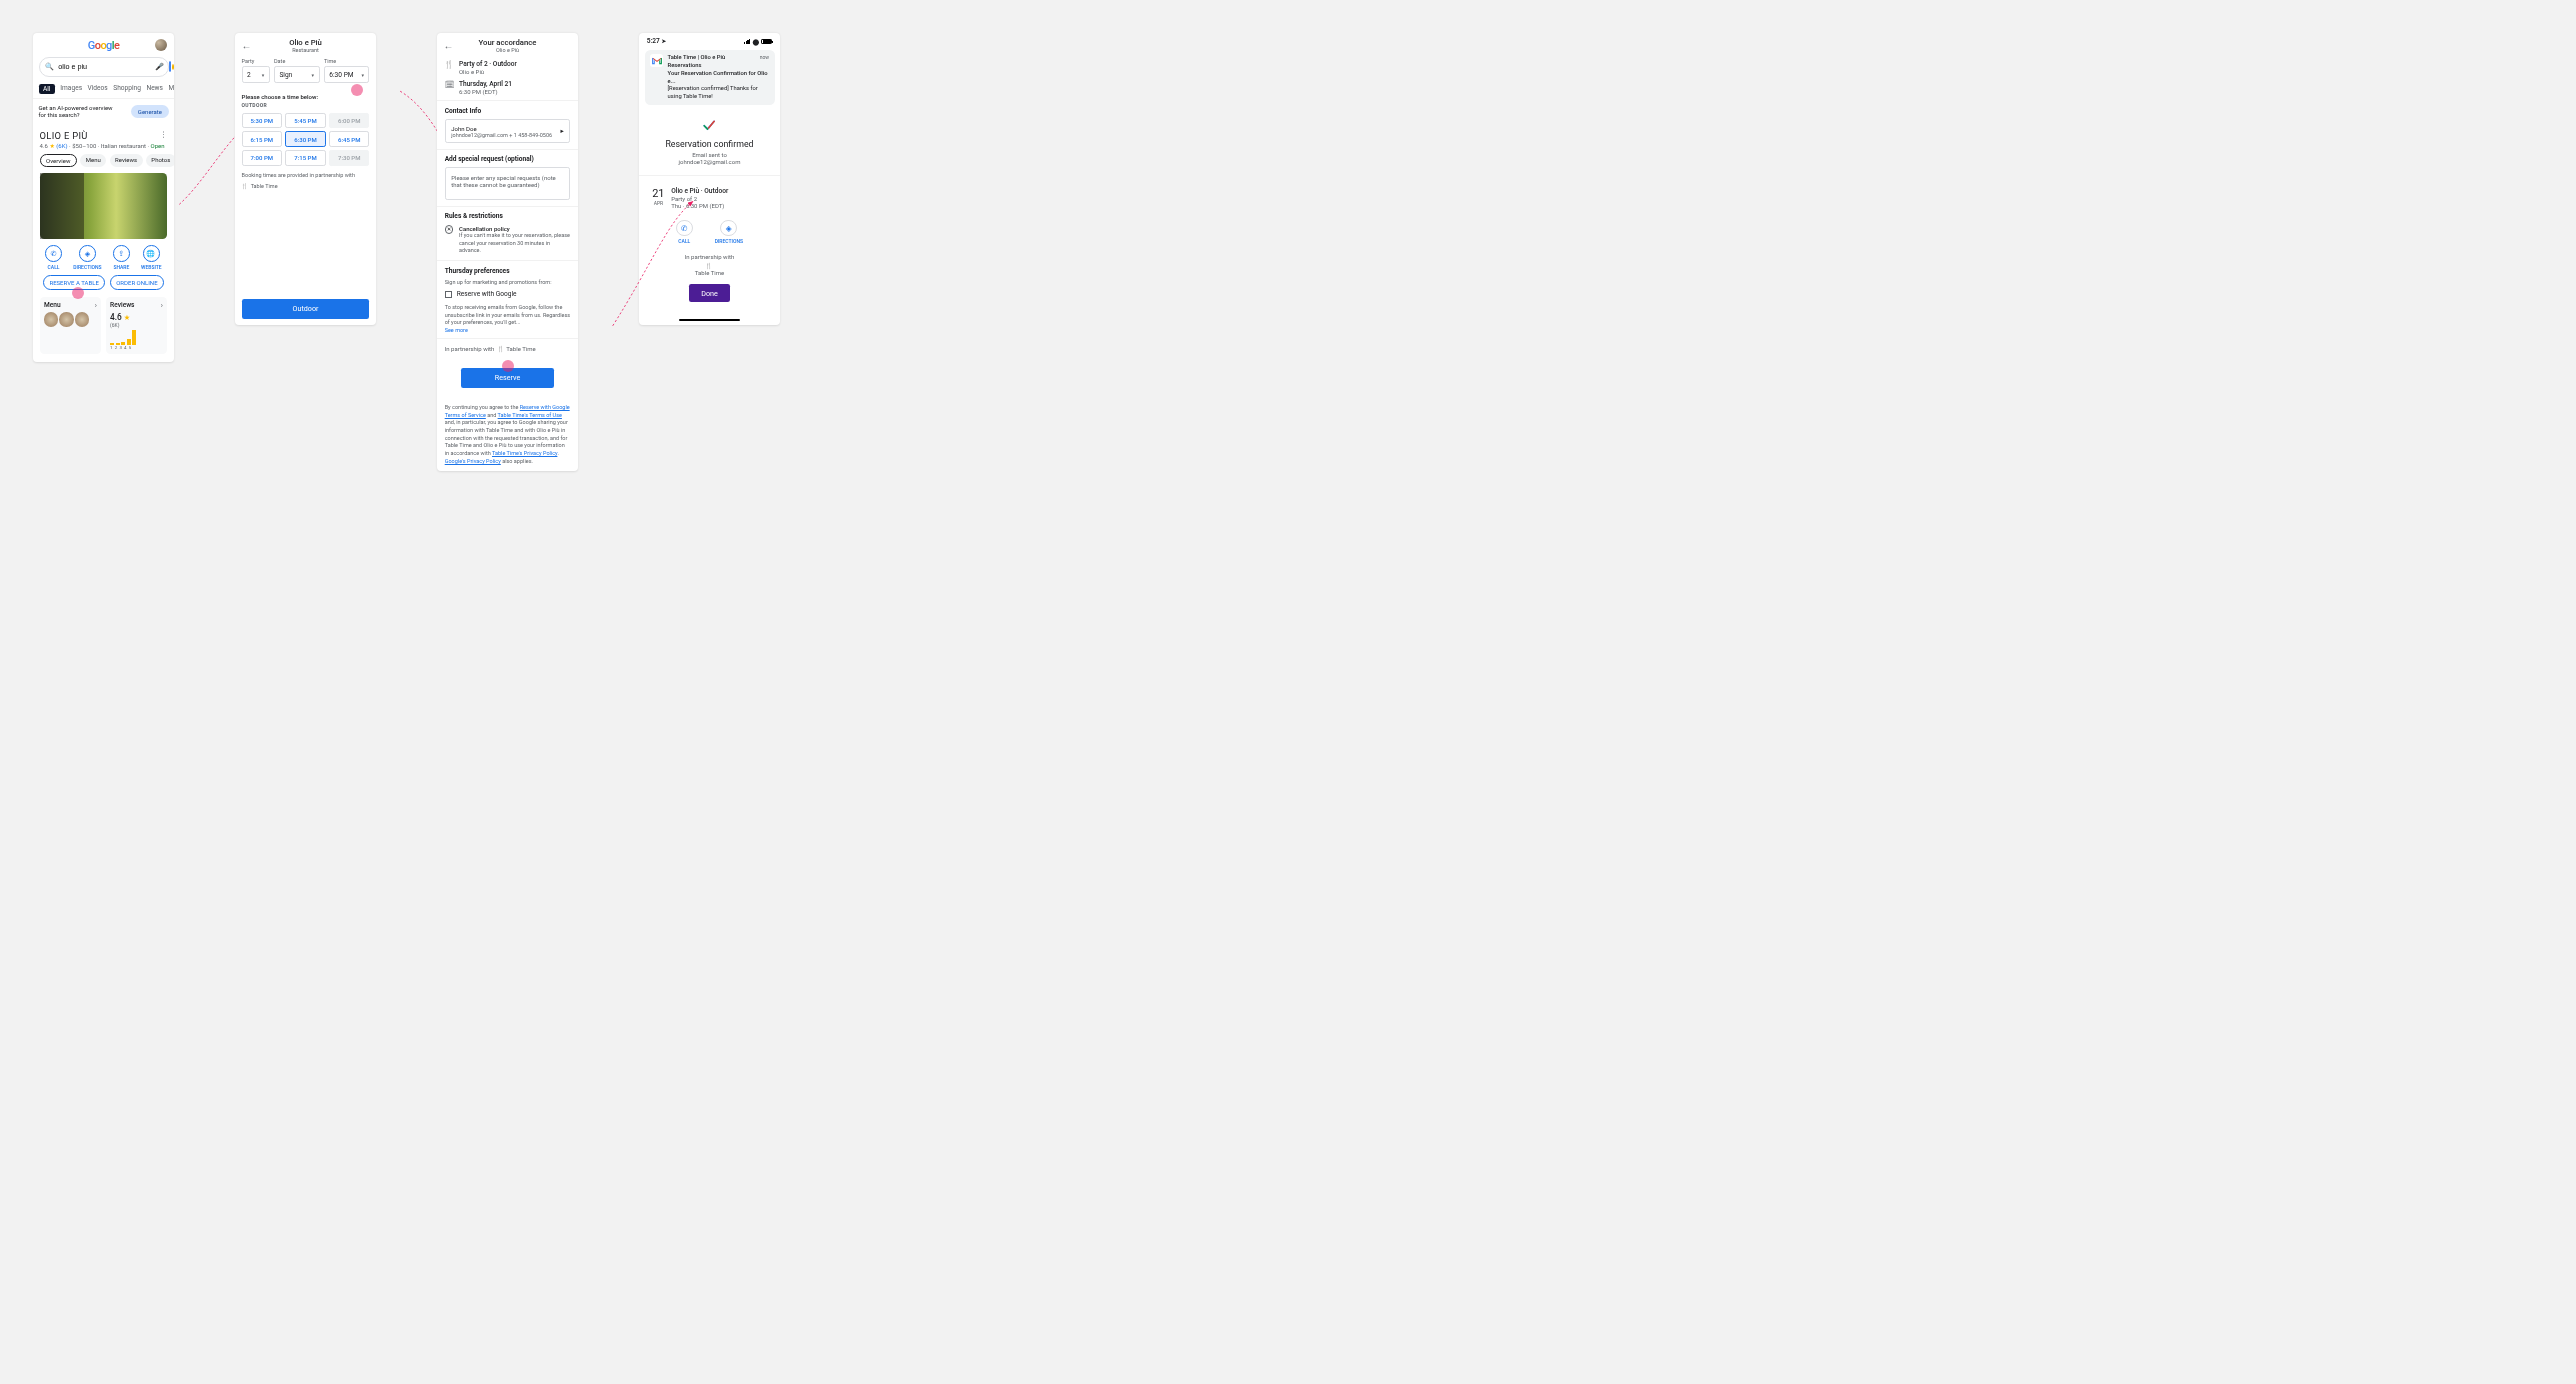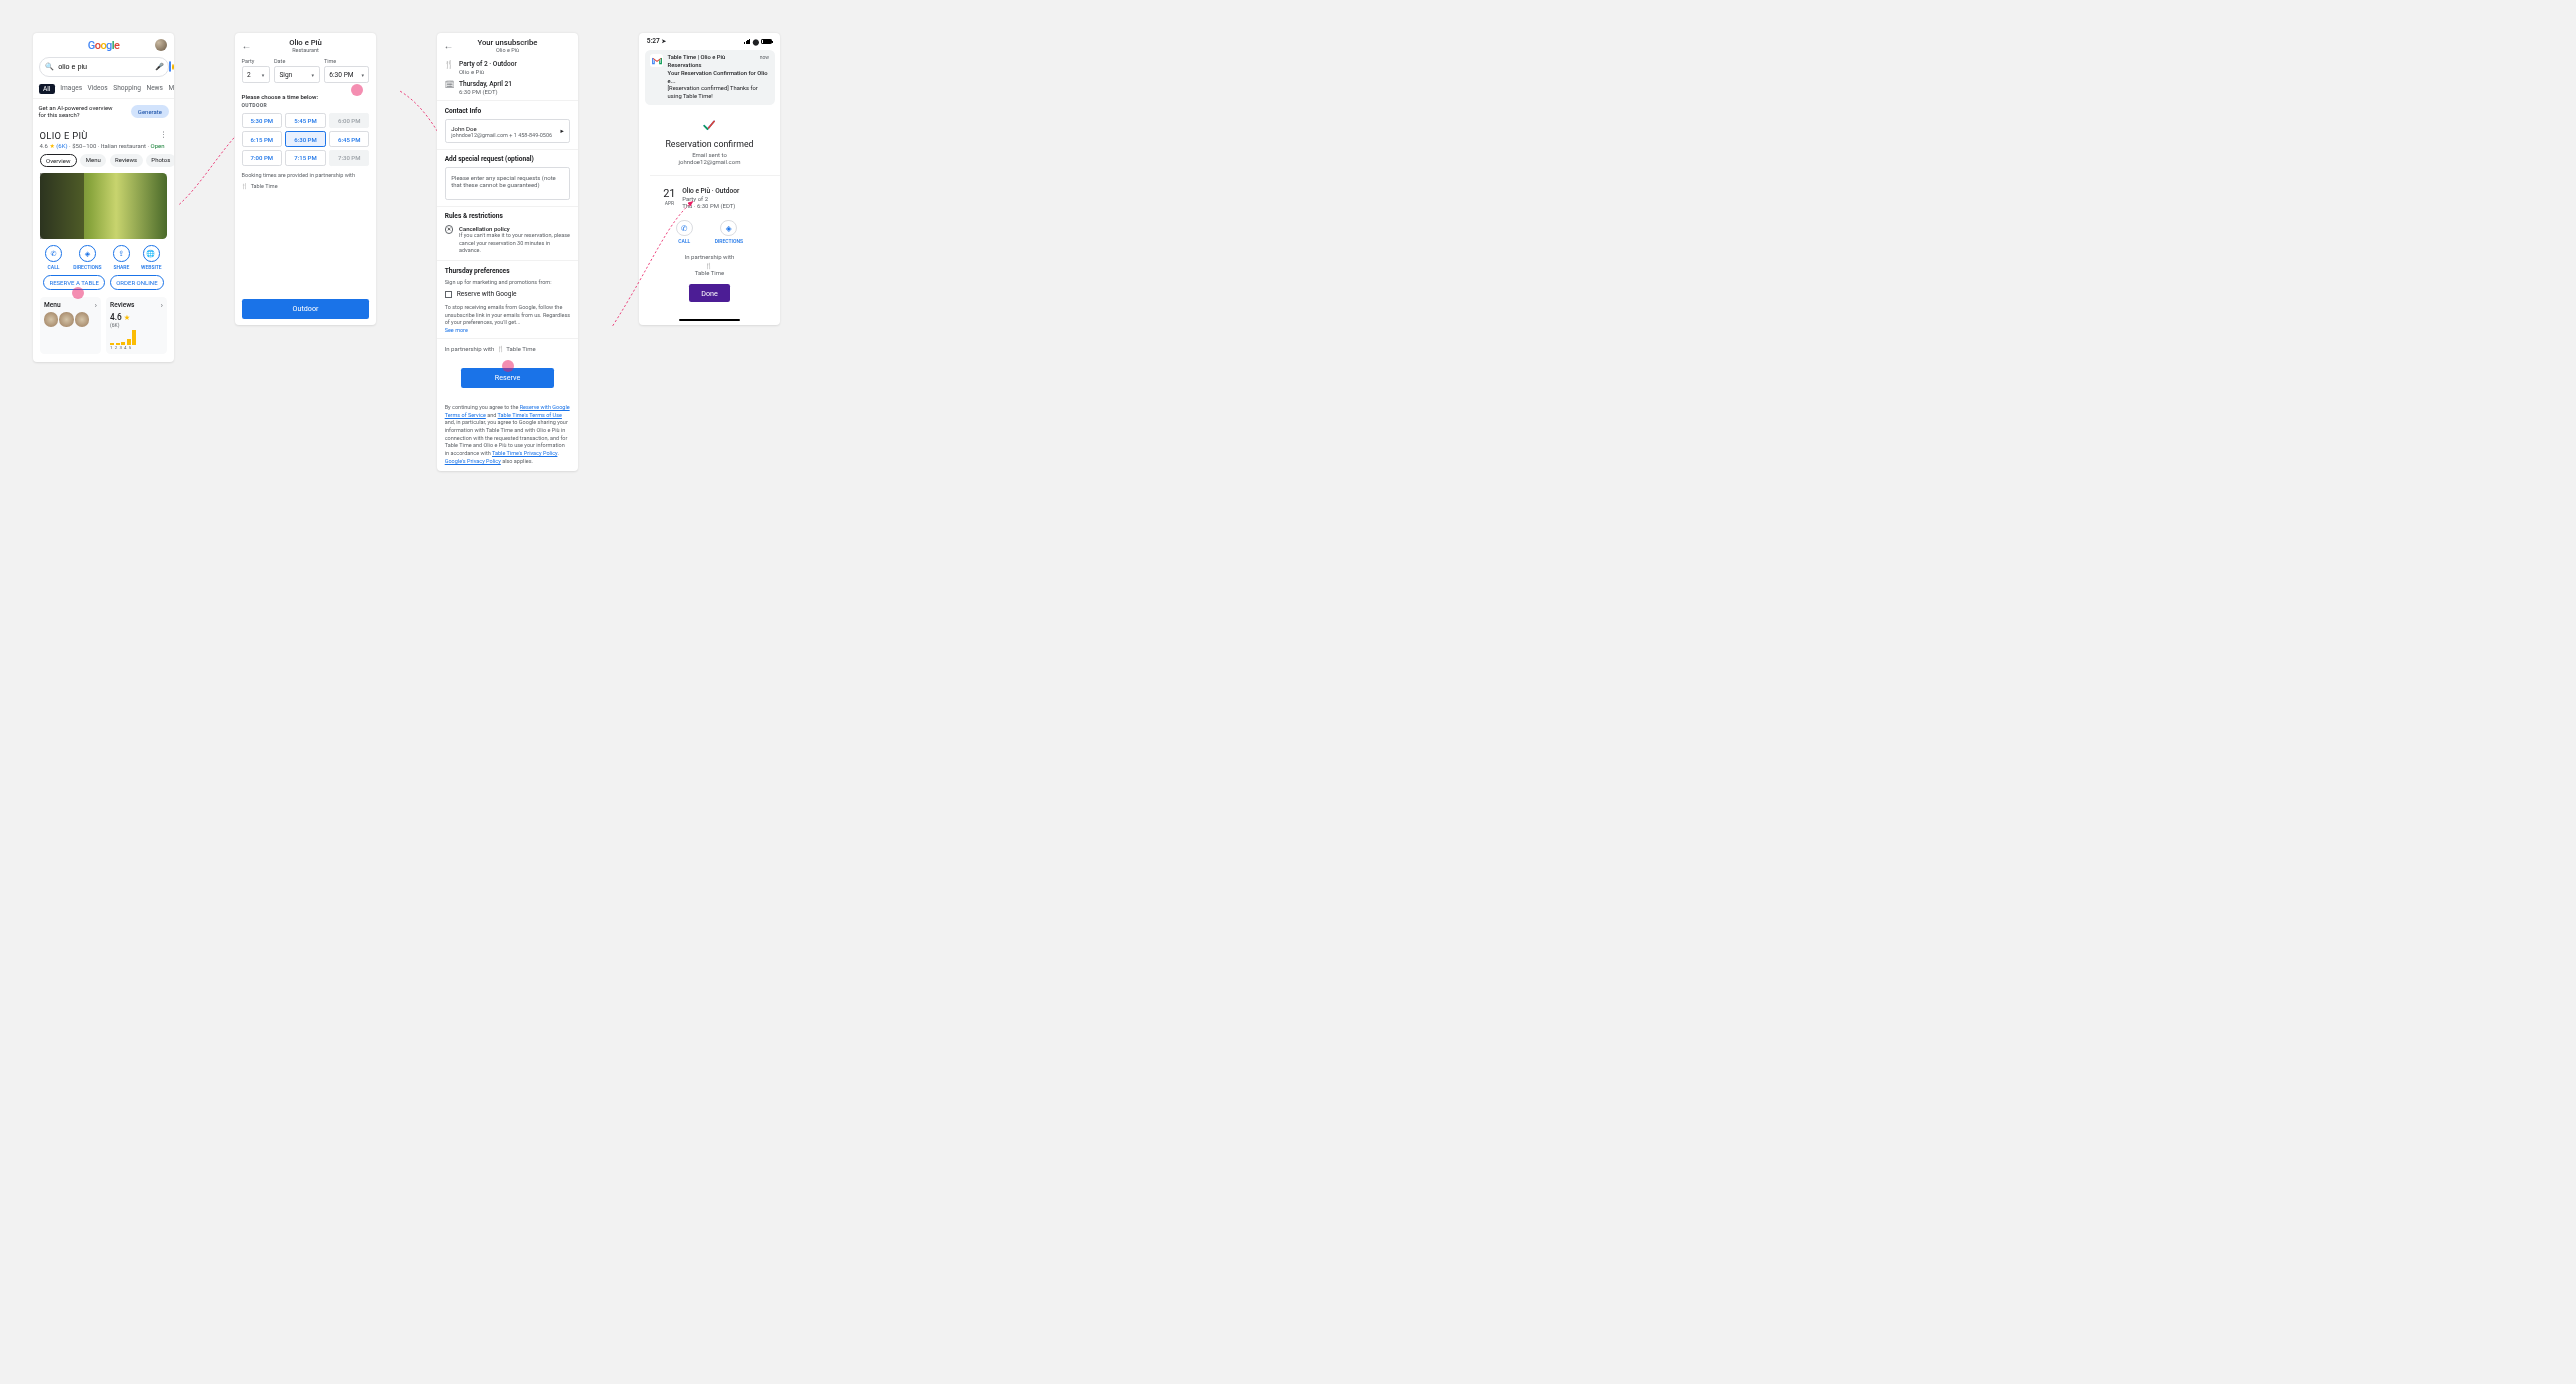--- a/index.html
+++ b/index.html
@@ -122,21 +122,21 @@
   .bat::before{content:'';position:absolute;left:0.6px;top:0.6px;bottom:0.6px;width:7.7px;background:#000;}
   .notif { margin:2.2px 5.5px; background:#f1f3f4; border-radius:5.5px; padding:4.4px 5.5px; display:flex; gap:4.4px;}
   .gmail-ico { width:13.2px; height:13.2px; background:#fff; border-radius:3.3px; display:flex; align-items:center; justify-content:center; flex-shrink:0;}
   .notif-body { font-size:5.8px; line-height:1.35; flex:1;}
   .notif-title { font-weight:500;}
   .notif-time { font-size:5px; color:#5f6368;}
   .check-badge { margin:11px auto 5.5px; width:16.6px; height:16.6px; display:flex; align-items:center; justify-content:center;}
   .center-col { text-align:center; padding:0 11px;}
   .conf-title { font-size:8.8px; font-weight:400; margin-bottom:2.2px;}
   .conf-sub { font-size:6px; color:#5f6368;}
-  .date-block { display:flex; gap:6.6px; padding:11px 13.2px 5.5px; border-top:0.6px solid #f1f1f1; margin-top:10px; text-align:left;margin-left:11px;}
+  .date-block { display:flex; gap:6.6px; padding:11px 13.2px 5.5px; border-top:0.6px solid #f1f1f1; margin-top:10px; text-align:left;}
   .date-num { font-size:11px; font-weight:400;}
   .date-mon { font-size:5px; color:#5f6368; text-align:center;}
   .cta-row { display:flex; justify-content:center; gap:22px; margin-top:5.5px;}
   .cta { text-align:center;}
   .cta .circ2 { width:16.6px; height:16.6px; border:0.6px solid #dadce0; border-radius:50%; display:flex; align-items:center; justify-content:center; color:#1a73e8; font-size:7.7px; margin:0 auto 2.2px;}
   .cta .lbl2 { font-size:5px; color:#1a73e8; font-weight:500;}
   .done-btn { background:#4c1d95; color:#fff; padding:4.4px 12px; border-radius:2.2px; font-size:7.2px; display:inline-block; margin-top:7.7px;}
   .home-bar { width:61px; height:2.2px; background:#000; border-radius:1.1px; margin:16.6px auto 4.4px;}
   .hotspot { position:absolute; width:12px; height:12px; border-radius:50%; background:rgba(233,30,99,.5);}
 
@@ -316,21 +316,21 @@
   <div class="partner" style="padding-top:0;"><span class="partner-logo">🍴</span><span>Table Time</span></div>
   <div class="spacer"></div>
   <div class="btn-primary">Outdoor</div>
   <div class="hotspot" style="right:12.7px; top:51px;"></div>
 </div>
 
 <div class="phone tall" style="position:relative;">
   <div class="hdr">
     <span class="back">←</span>
     <div class="hdr-center">
-      <div class="hdr-title">Your unsubscribe</div>
+      <div class="hdr-title">Your accordance</div>
       <div class="hdr-sub">Olio e Più</div>
     </div>
   </div>
   <div class="sec">
     <div class="row-icon">
       <div class="ico">🍴</div>
       <div>
               <div class="row-main">Party of 2 · Outdoor</div>
               <div class="row-sub">Olio e Più</div>
             </div>

